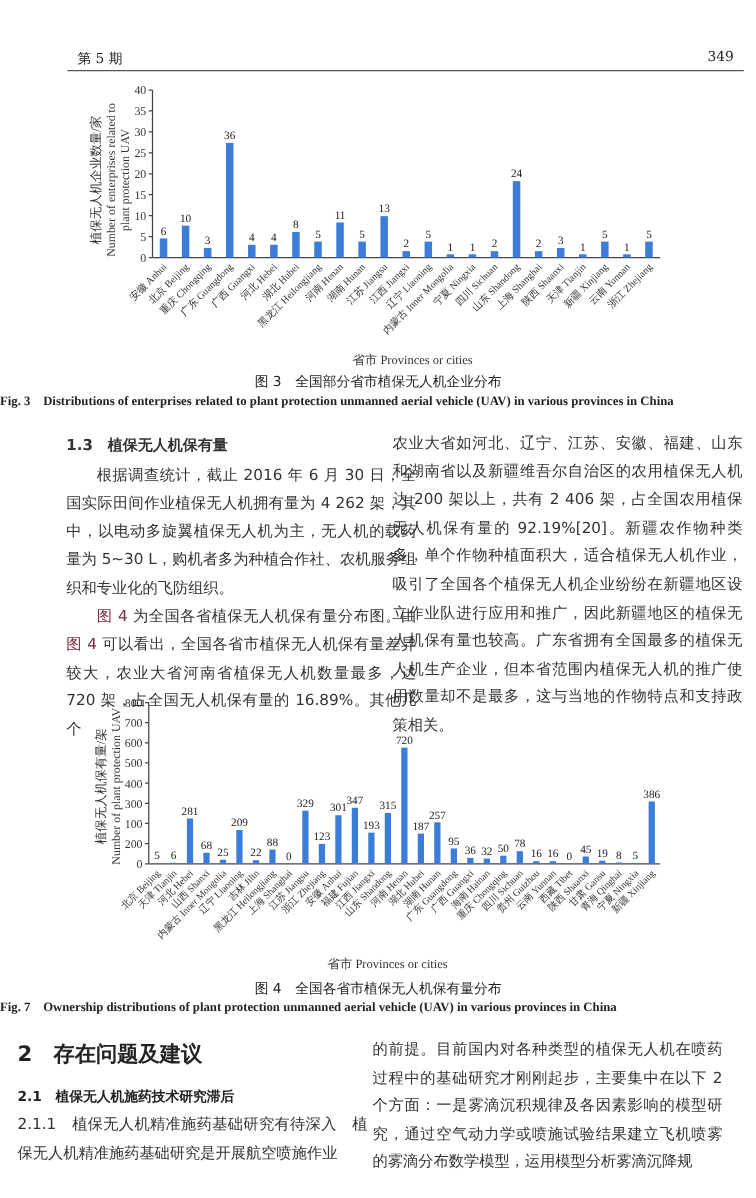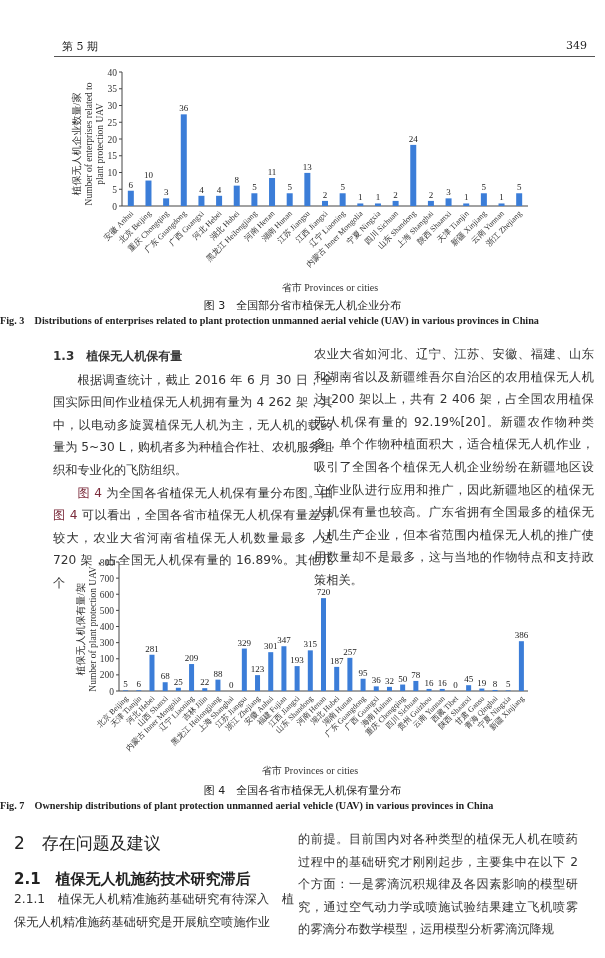--- a/index.html
+++ b/index.html
@@ -10,22 +10,22 @@
   .hdr .l { position:absolute; left:8px; top:3px; }
   .hdr .c { position:absolute; left:0; right:0; text-align:center; top:3px; }
   .hdr .r { position:absolute; right:8px; top:3px; }
   svg text { font-family:"Liberation Serif", serif; }
   .cap-cn { position:absolute; left:0; right:0; text-align:center; font-size:11px; font-family:"DejaVu Sans", sans-serif; }
   .cap-en { position:absolute; left:0; right:0; text-align:left; font-size:10.2px; font-weight:bold; font-family:"Liberation Serif", serif; }
   .col { position:absolute; font-size:12.2px; line-height:22.6px; text-align:justify; font-family:"DejaVu Sans", sans-serif; color:#333; }
   .col p { margin:0; }
   .ind { text-indent:2em; }
   .h13 { font-weight:bold; font-size:12px; margin-bottom:1px; }
-  .h2 { position:absolute; left:14px; top:832px; font-size:17px; font-family:"DejaVu Sans", sans-serif; color:#222; }
-  .h21 { position:absolute; left:14px; top:870px; font-size:15px; font-weight:bold; font-family:"DejaVu Sans", sans-serif; }
+  .h2 { position:absolute; left:14px; top:832px; font-size:17px; font-family:"DejaVu Sans", sans-serif; color:#222;font-weight:bold; }
+  .h21 { position:absolute; left:14px; top:870px; font-size:11px; font-weight:bold; font-family:"DejaVu Sans", sans-serif; }
   .fig-link { color:#7a2a3a; }
 </style>
 </head>
 <body>
 
 <div class="hdr">
   <span class="l">第 5 期</span>
   <span class="r">349</span>
 </div>
 

